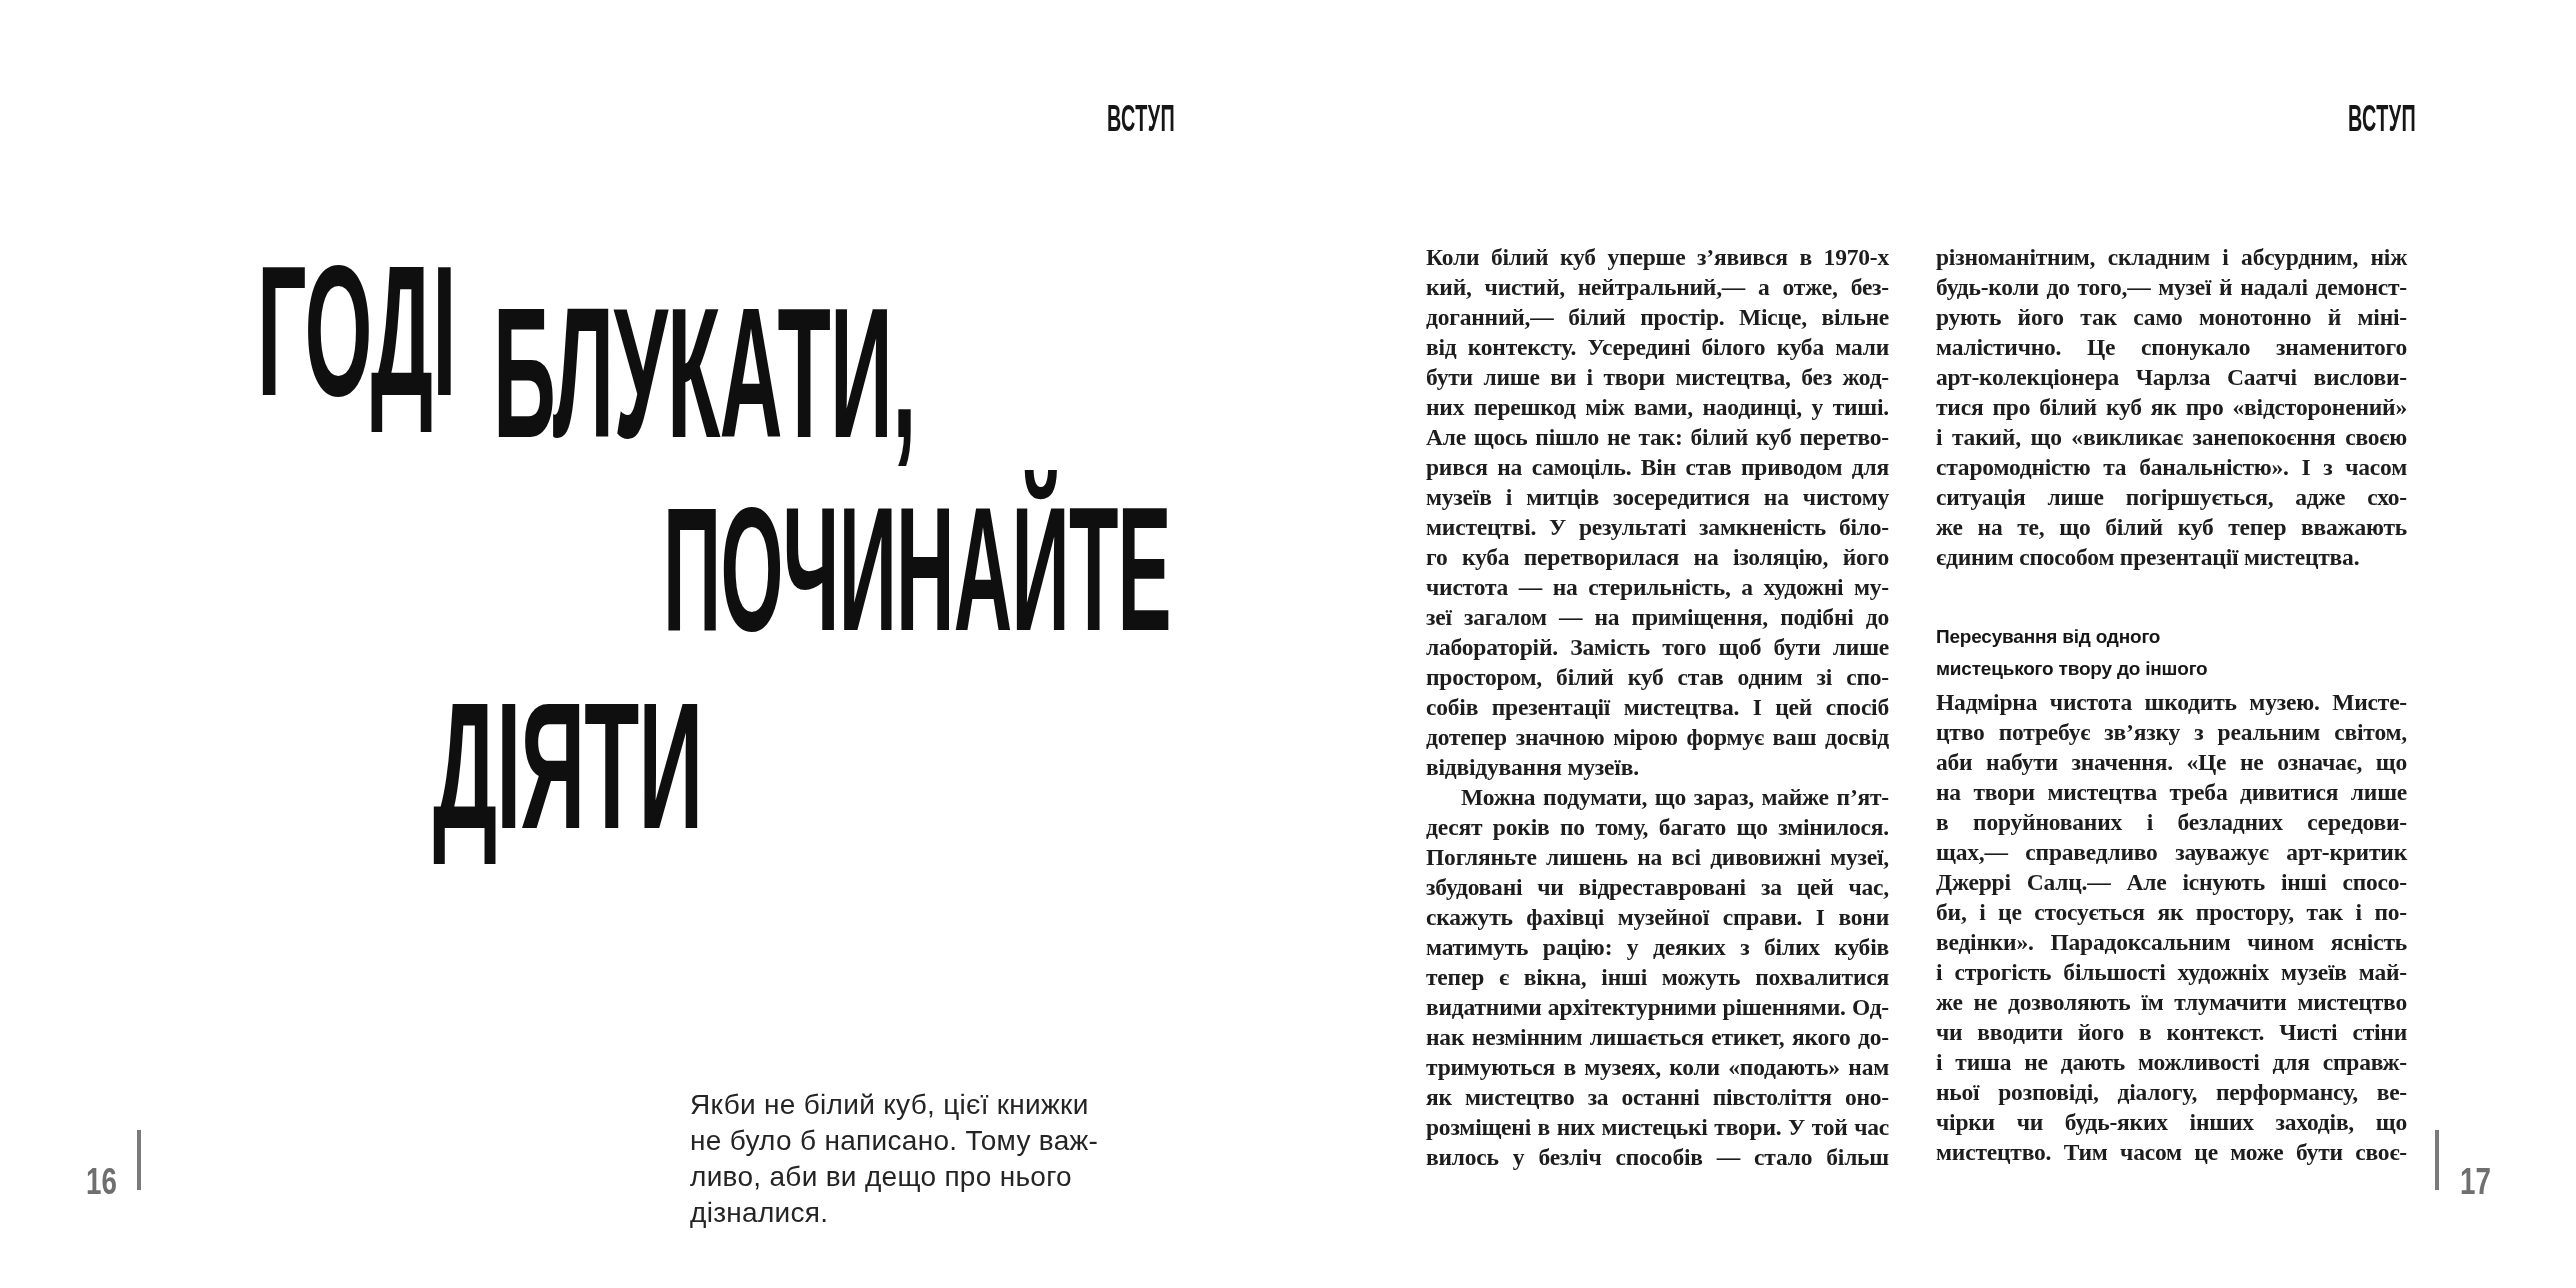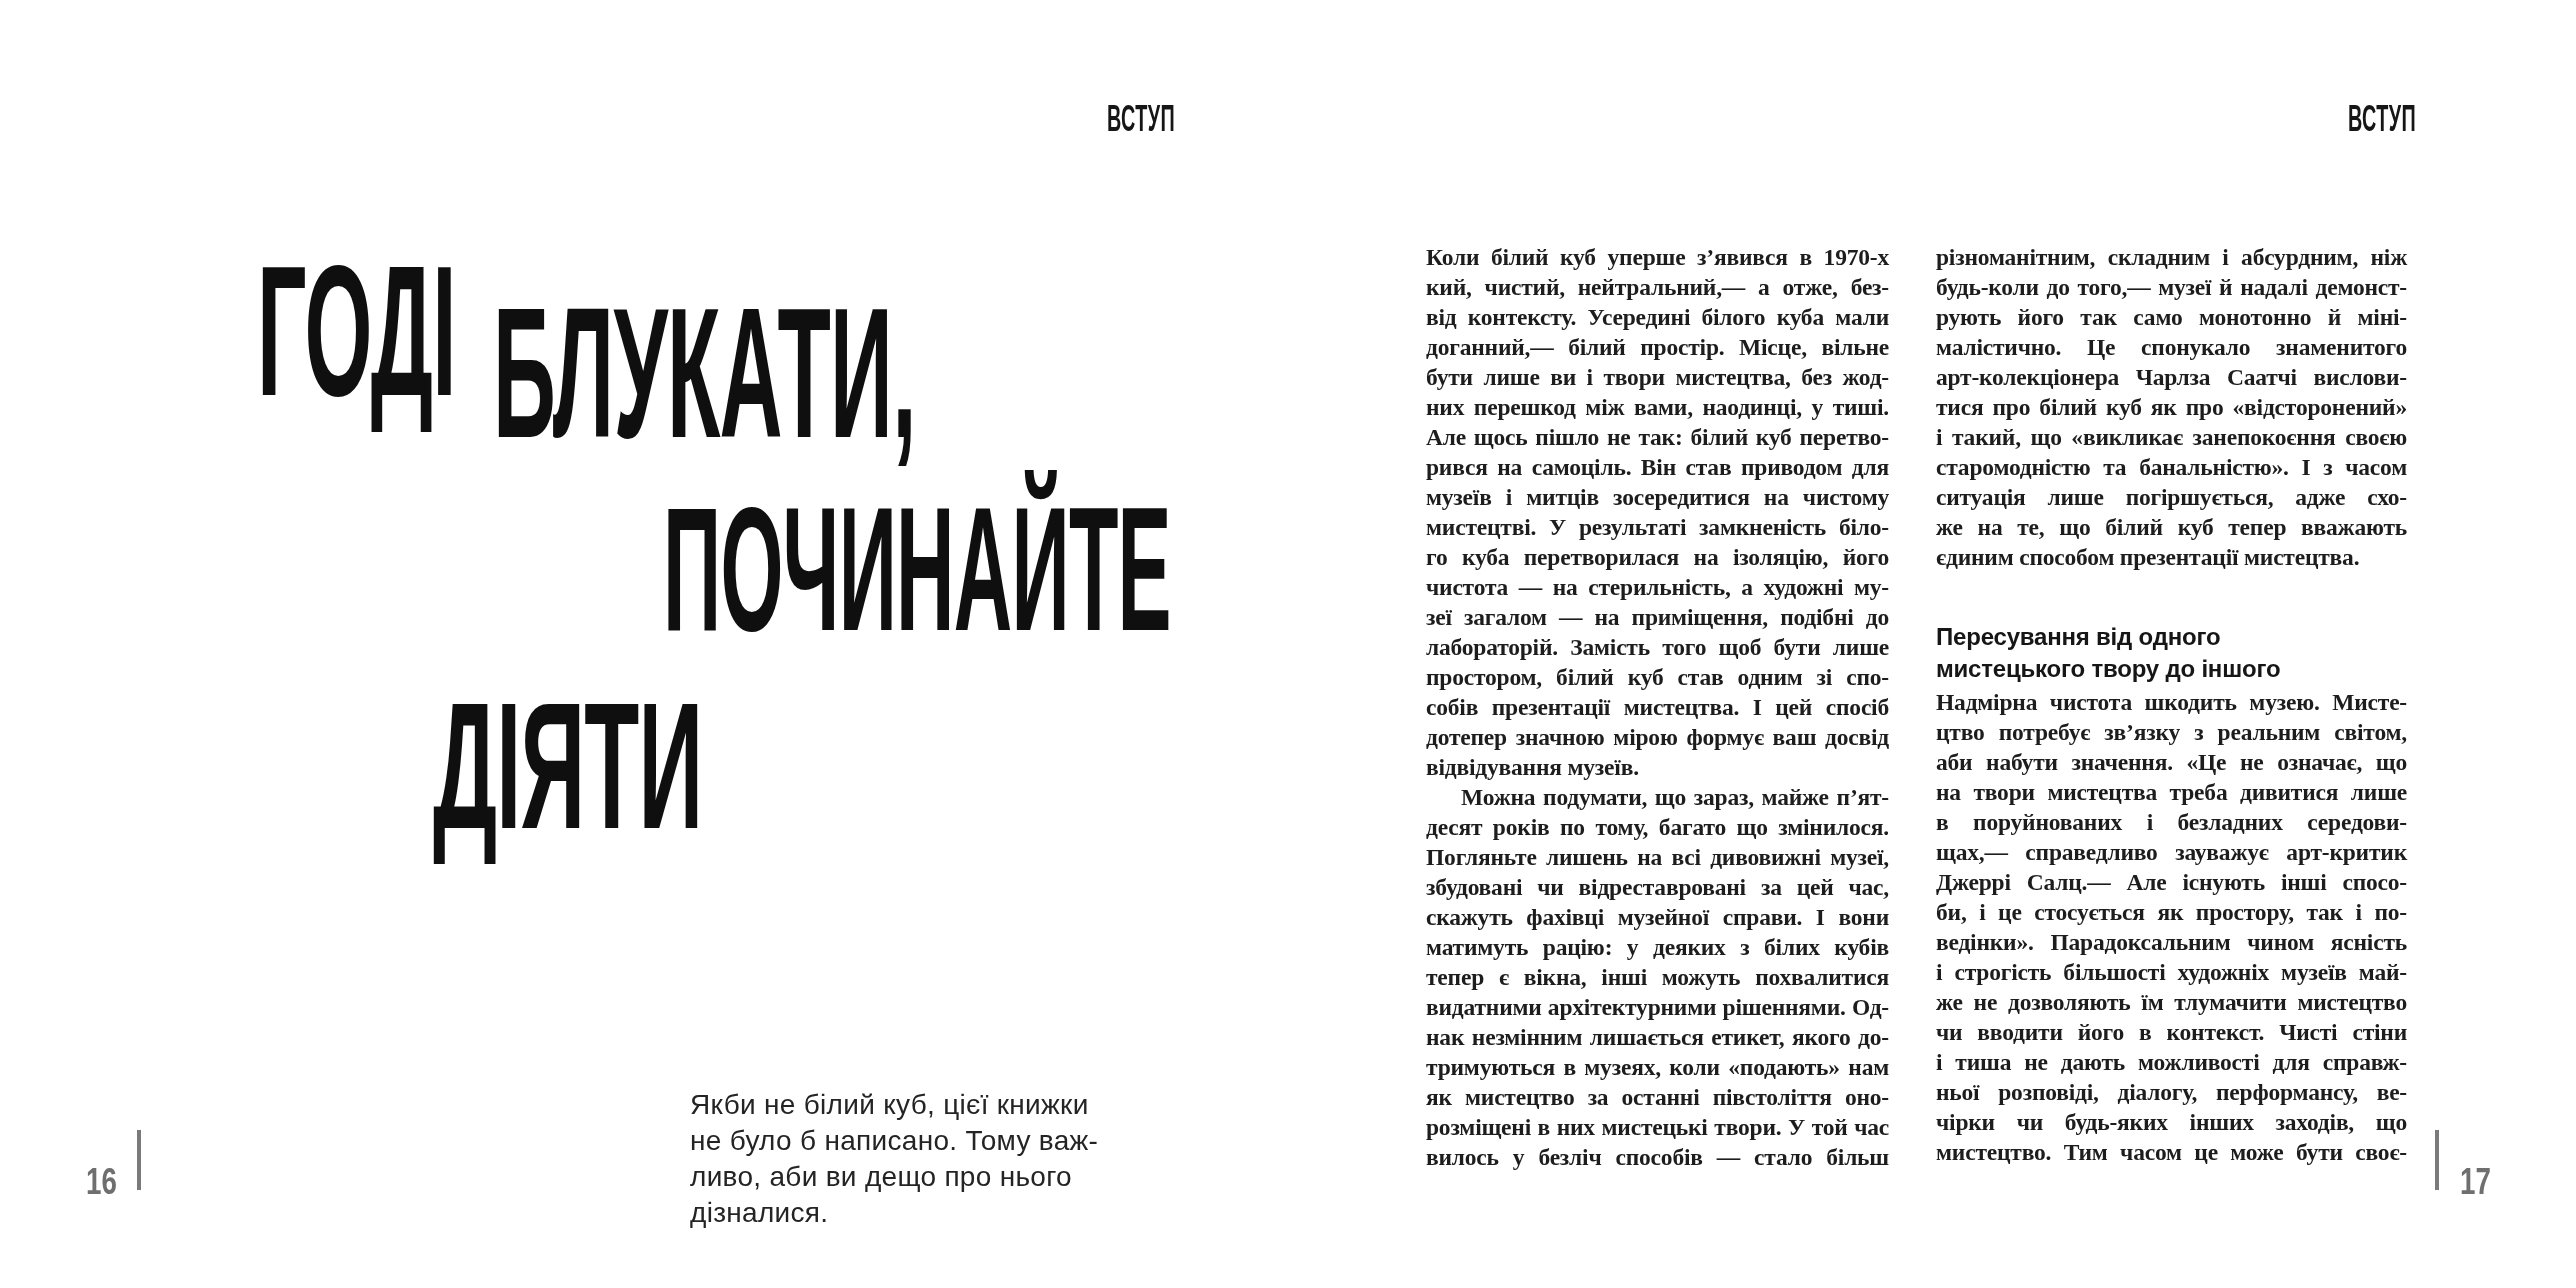--- a/index.html
+++ b/index.html
@@ -40,21 +40,21 @@
     color:#1d1d1d;
   }
   .col-1{left:1426px;width:463px;}
   .col-2{left:1936px;width:471px;}
   .bline{text-align:justify;text-align-last:justify;white-space:normal;font-weight:bold;}
   .bline.end{text-align-last:left;}
   .bline.indent{text-indent:35px;}
 
   .subheading{
     font-family:"Liberation Sans",sans-serif;font-weight:700;
-    font-size:24px;line-height:32px;color:#161616;
+    font-size:19px;line-height:32px;color:#161616;
     margin-top:49px;margin-bottom:1.7px;text-align:left;
   }
 
   
   .page-number{
     font-family:"Liberation Sans",sans-serif;font-weight:700;
     font-size:37px;line-height:1;color:#6f6f6f;
     transform:scaleX(0.75);transform-origin:left top;
   }
   .pn-left{left:86px;top:1163px;}
@@ -86,22 +86,22 @@
     <div class="abs gutter-bar gb-left"></div>
     <div class="abs page-number pn-left">16</div>
   </div>
 
   <div>
     <div class="abs running-header" style="left:2348px;top:101px;">ВСТУП</div>
 
     <div class="abs col col-1">
         <div class="bline">Коли білий куб уперше з’явився в 1970-х</div>
         <div class="bline">кий, чистий, нейтральний,— а отже, без-</div>
+        <div class="bline">доганний,— білий простір. Місце, вільне</div>
         <div class="bline">від контексту. Усередині білого куба мали</div>
-        <div class="bline">доганний,— білий простір. Місце, вільне</div>
         <div class="bline">бути лише ви і твори мистецтва, без жод-</div>
         <div class="bline">них перешкод між вами, наодинці, у тиші.</div>
         <div class="bline">Але щось пішло не так: білий куб перетво-</div>
         <div class="bline">рився на самоціль. Він став приводом для</div>
         <div class="bline">музеїв і митців зосередитися на чистому</div>
         <div class="bline">мистецтві. У результаті замкненість біло-</div>
         <div class="bline">го куба перетворилася на ізоляцію, його</div>
         <div class="bline">чистота — на стерильність, а художні му-</div>
         <div class="bline">зеї загалом — на приміщення, подібні до</div>
         <div class="bline">лабораторій. Замість того щоб бути лише</div>

